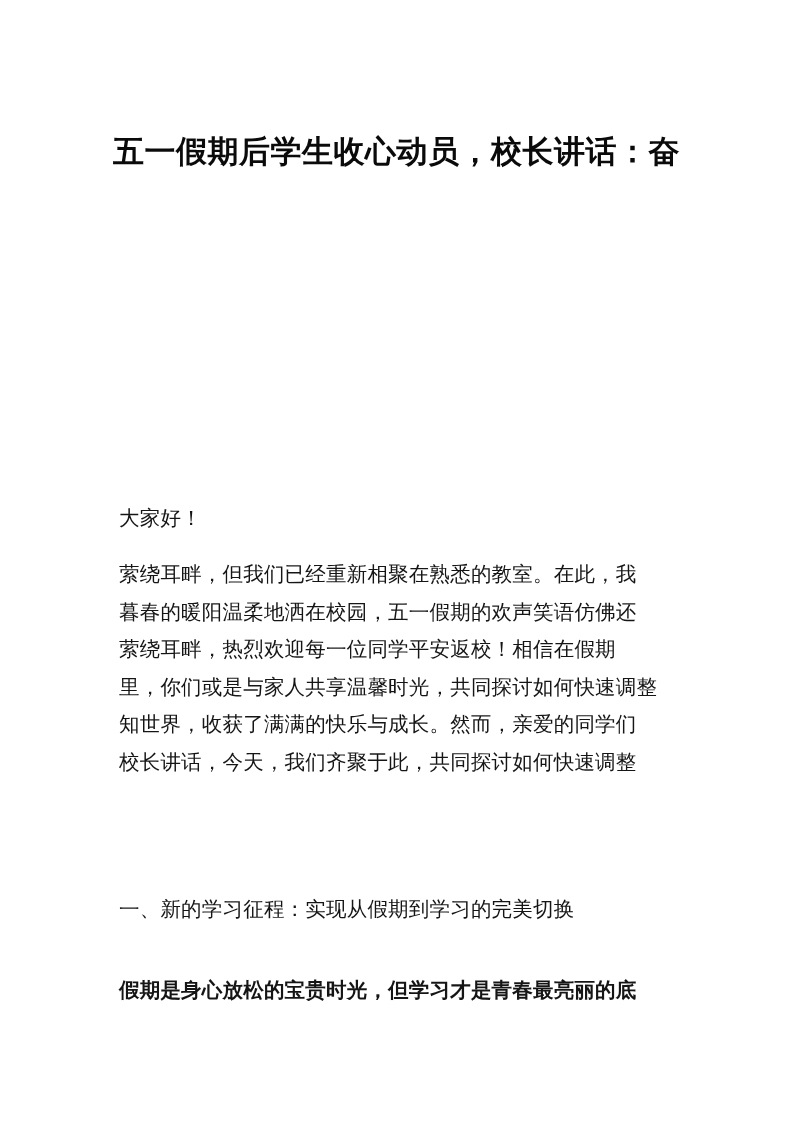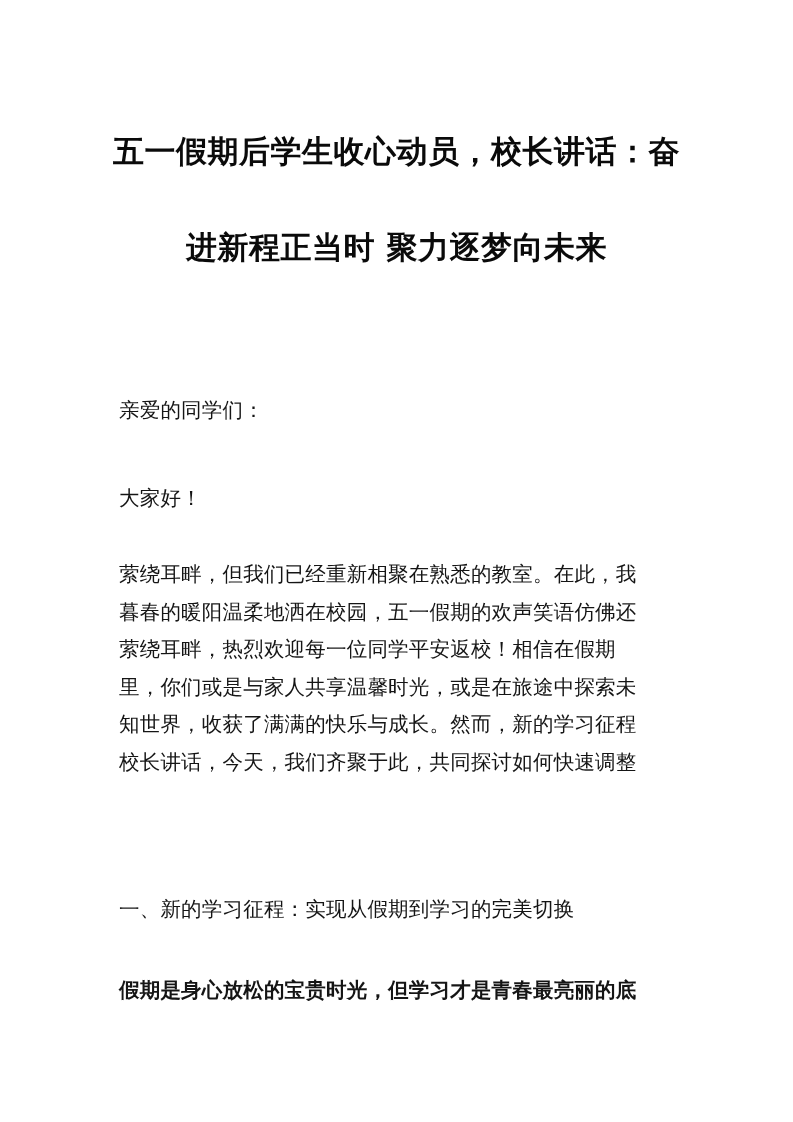--- a/index.html
+++ b/index.html
@@ -45,43 +45,41 @@
       line-height: 37.5px;
       margin: 0;
       color: #151515;
       letter-spacing: 0.2px;
     }
     .line {
       display: block;
       white-space: nowrap;
     }
     .salutation { top: 392px; }
-    .greeting { top: 480px; }
+    .greeting { top: 500px; }
     .para1 { top: 556px; }
     .heading1 { top: 891px; }
     .para2 { top: 972px; font-weight: bold; }
   </style>
 </head>
 <body>
 
 <div class="page">
 
   <h1 class="title l1">五一假期后学生收心动员，校长讲话：奋</h1>
-  <h1 class="title l2">进新程正当时 聚力逐梦向未来</h1>
 
-  <p class="body-text salutation">亲爱的同学们：</p>
 
   <p class="body-text greeting">大家好！</p>
 
   <p class="body-text para1">
     <span class="line">萦绕耳畔，但我们已经重新相聚在熟悉的教室。在此，我</span>
     <span class="line">暮春的暖阳温柔地洒在校园，五一假期的欢声笑语仿佛还</span>
     <span class="line">萦绕耳畔，热烈欢迎每一位同学平安返校！相信在假期</span>
-    <span class="line">里，你们或是与家人共享温馨时光，或是在旅途中探索未</span>
-    <span class="line">知世界，收获了满满的快乐与成长。然而，新的学习征程</span>
+    <span class="line">里，你们或是与家人共享温馨时光，共同探讨如何快速调整</span>
+    <span class="line">知世界，收获了满满的快乐与成长。然而，亲爱的同学们</span>
     <span class="line">校长讲话，今天，我们齐聚于此，共同探讨如何快速调整</span>
   </p>
 
   <p class="body-text heading1">一、新的学习征程：实现从假期到学习的完美切换</p>
 
   <p class="body-text para2">
     <span class="line">假期是身心放松的宝贵时光，但学习才是青春最亮丽的底</span>
   </p>
 
 </div>

